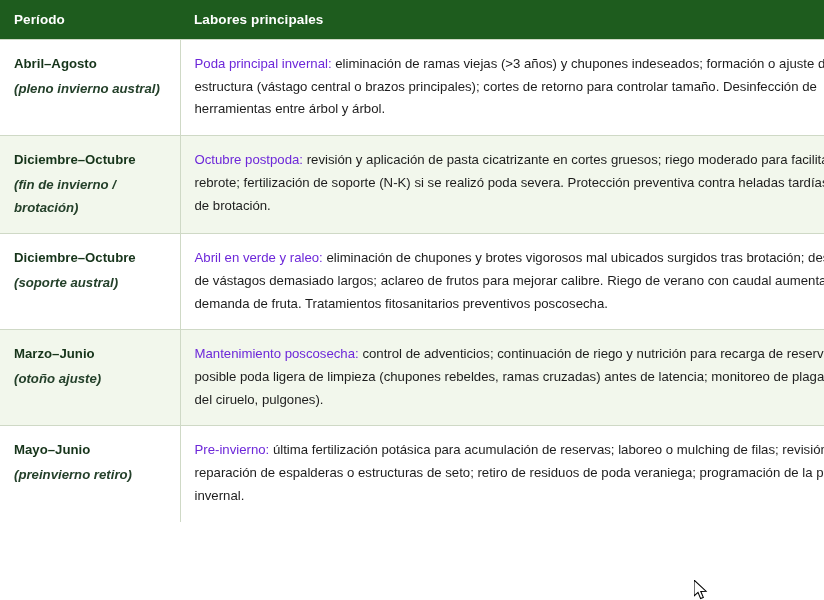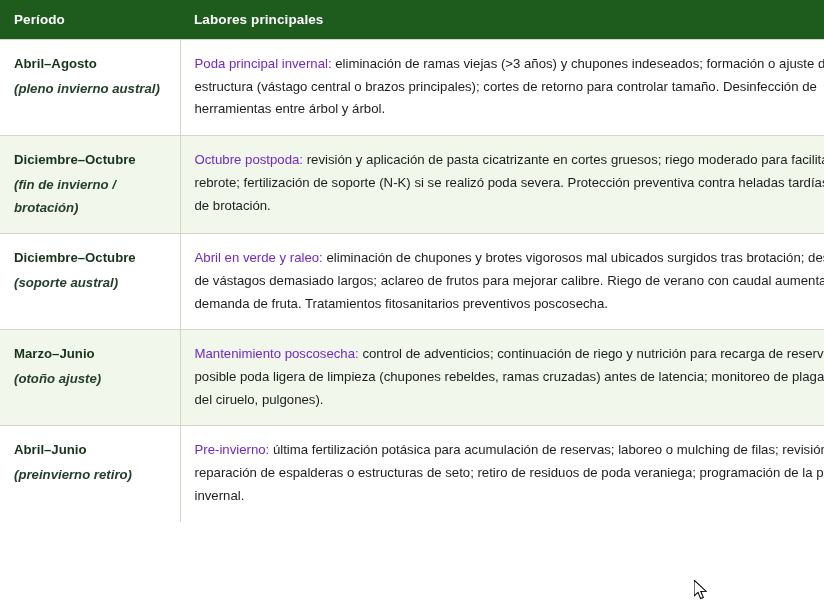--- a/index.html
+++ b/index.html
@@ -121,21 +121,21 @@
         <td>
           <span class="period-name">Marzo–Junio</span>
           <span class="period-note">(otoño ajuste)</span>
         </td>
         <td>
           <span class="lab-title">Mantenimiento poscosecha:</span><span class="lab-text"> control de adventicios; continuación de riego y nutrición para recarga de reservas; posible poda ligera de limpieza (chupones rebeldes, ramas cruzadas) antes de latencia; monitoreo de plagas (tiña del ciruelo, pulgones).</span>
         </td>
       </tr>
       <tr class="row-even">
         <td>
-          <span class="period-name">Abril–Junio</span>
+          <span class="period-name">Mayo–Junio</span>
           <span class="period-note">(preinvierno retiro)</span>
         </td>
         <td>
           <span class="lab-title">Pre-invierno:</span><span class="lab-text"> última fertilización potásica para acumulación de reservas; laboreo o mulching de filas; revisión y reparación de espalderas o estructuras de seto; retiro de residuos de poda veraniega; programación de la poda invernal.</span>
         </td>
       </tr>
     </tbody>
   </table>
 </div>
 

